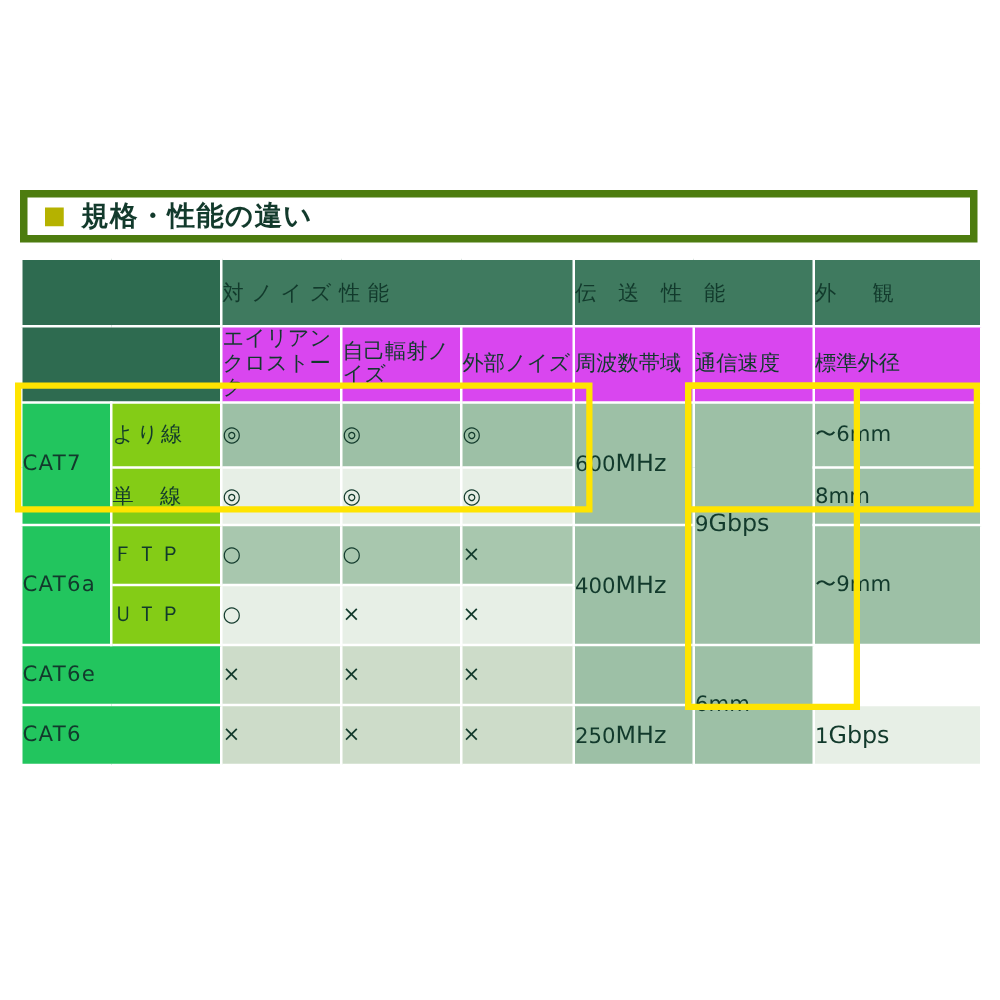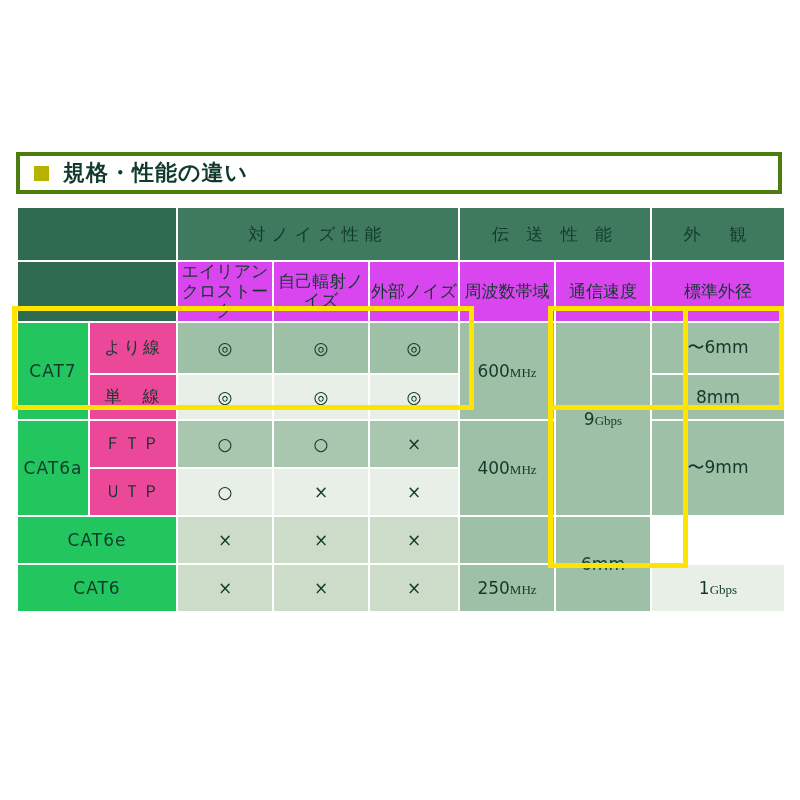--- a/index.html
+++ b/index.html
@@ -17,21 +17,21 @@
     overflow: hidden;
   }
 
   
   .title-bar {
     position: absolute;
     left: 16px;
     top: 152px;
     width: 766px;
     height: 42px;
-    border: 4px solid #4d7c0f;
+    border: 6px solid #4d7c0f;
     box-sizing: border-box;
     display: flex;
     align-items: center;
   }
   .title-square {
     width: 15px;
     height: 15px;
     background: #b5b200;
     margin-left: 14px;
     margin-right: 14px;
@@ -49,21 +49,20 @@
     position: absolute;
     left: 16px;
     top: 206px;
   }
   table.spec {
     border-collapse: collapse;
     table-layout: fixed;
   }
   table.spec td {
     border: 2px solid #ffffff;
-    text-align: center;
     vertical-align: middle;
     color: #123a2c;
     font-size: 17px;
     padding: 0;
   }
   
   .hd {
     background: #3f7a5f;
     color: #ffffff;
     font-size: 21px;
@@ -83,21 +82,21 @@
     line-height: 1.15;
   }
   
   .rl {
     background: #22c55e;
     color: #ffffff;
     font-size: 21px;
     letter-spacing: 1px;
   }
   .rl-sub {
-    background: #ec4899;
+    background: #84cc16;
     color: #ffffff;
     font-size: 17px;
     letter-spacing: 2px;
   }
   
   .c-light {
     background: #e7efe6;
   }
   .c-mid {
     background: #cddcc9;
@@ -112,22 +111,21 @@
     font-size: 20px;
     color: #123a2c;
   }
   .val {
     font-size: 23px;
     color: #123a2c;
     font-weight: normal;
     margin-left: 42px;
   }
   .val small {
-    font-size: 13px;
-    font-family: Liberation Serif, serif;
+    font-size: 19px;
   }
 
   
   .hl {
     position: absolute;
     border: 5px solid #ffe400;
     box-sizing: border-box;
     pointer-events: none;
   }
   #hl-left {

